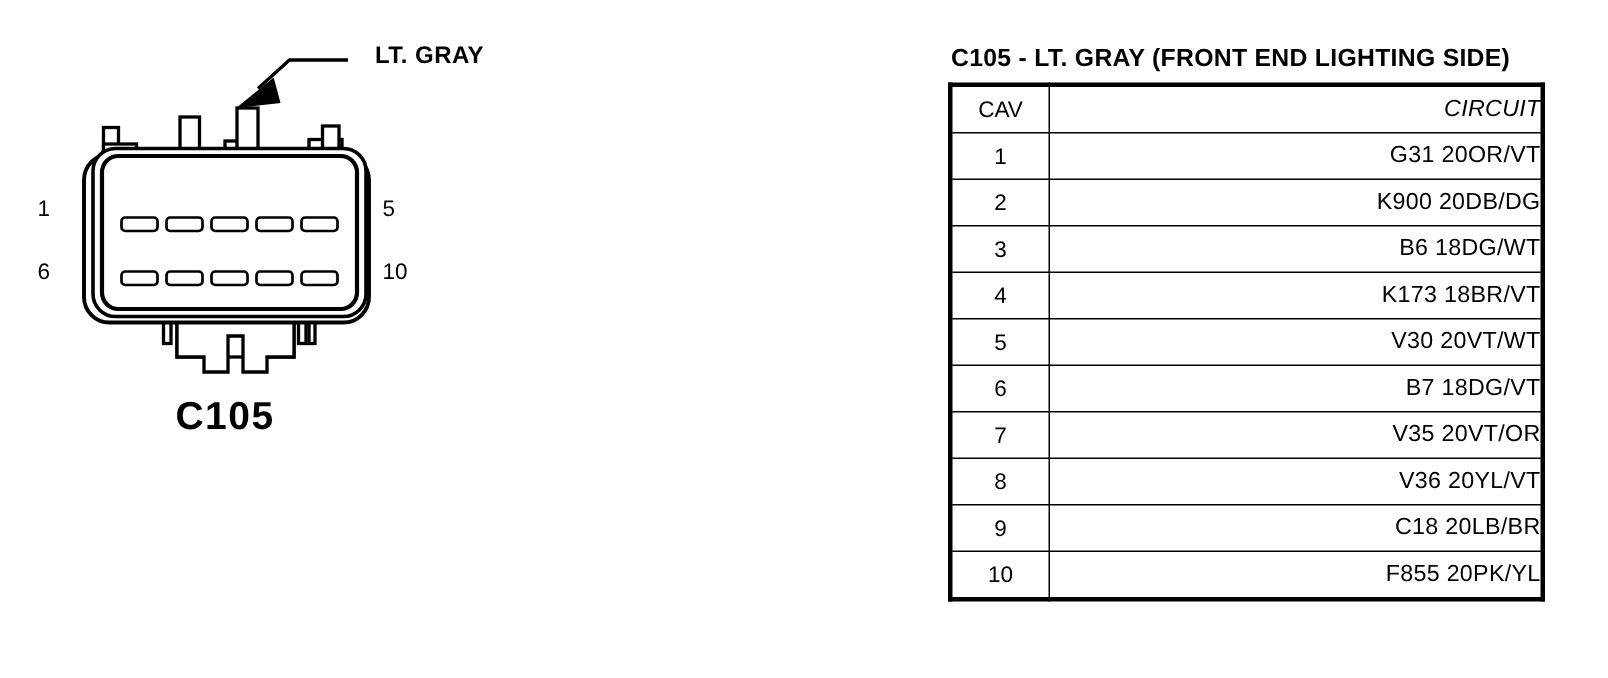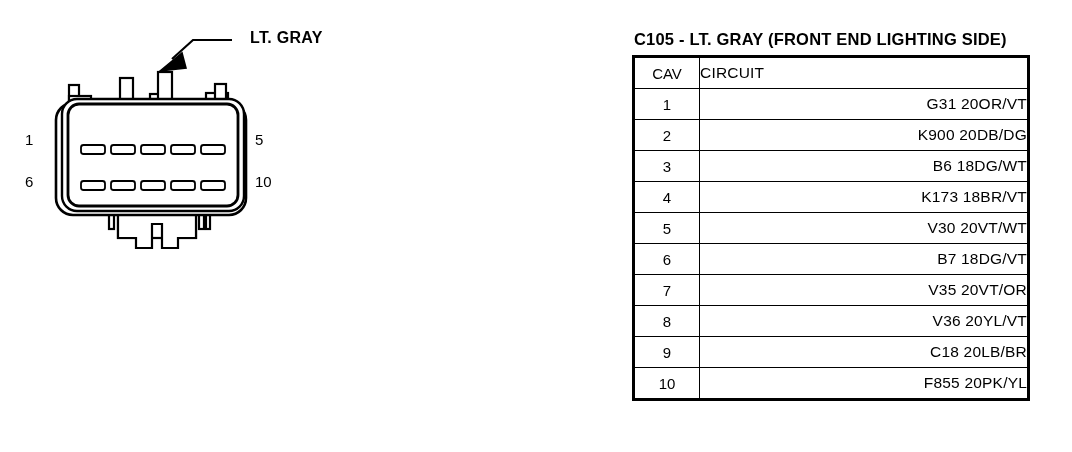--- a/index.html
+++ b/index.html
@@ -92,23 +92,24 @@
     font-size: 15px;
     margin-top: 12px;
   }
   .col-circuit {
     text-align: right;
     padding-left: 9px !important;
     font-size: 15.5px;
     letter-spacing: 0.2px;
   }
   thead .col-circuit {
-    text-align: left;
+    text-align: right;
     padding-left: 0 !important;
     font-size: 15.5px;
+    font-style: italic;
   }
   thead th { height: 31px; }
 </style>
 </head>
 <body>
 
 <div id="connector-panel">
 
   <svg id="connector-svg" width="340" height="452" viewBox="0 0 340 452">
 
@@ -160,20 +161,21 @@
     </g>
   </svg>
 
   <div class="callout-text">LT. GRAY</div>
 
   <div class="pin-label" id="pin-label-1">1</div>
   <div class="pin-label" id="pin-label-6">6</div>
   <div class="pin-label" id="pin-label-5">5</div>
   <div class="pin-label" id="pin-label-10">10</div>
 
+  <div id="connector-name">C105</div>
 </div>
 
 <div id="table-panel">
   <div id="table-title">C105 - LT. GRAY (FRONT END LIGHTING SIDE)</div>
 
   <table id="circuit-table">
     <thead>
       <tr>
         <th class="col-cav">CAV</th>
         <th class="col-circuit">CIRCUIT</th>

